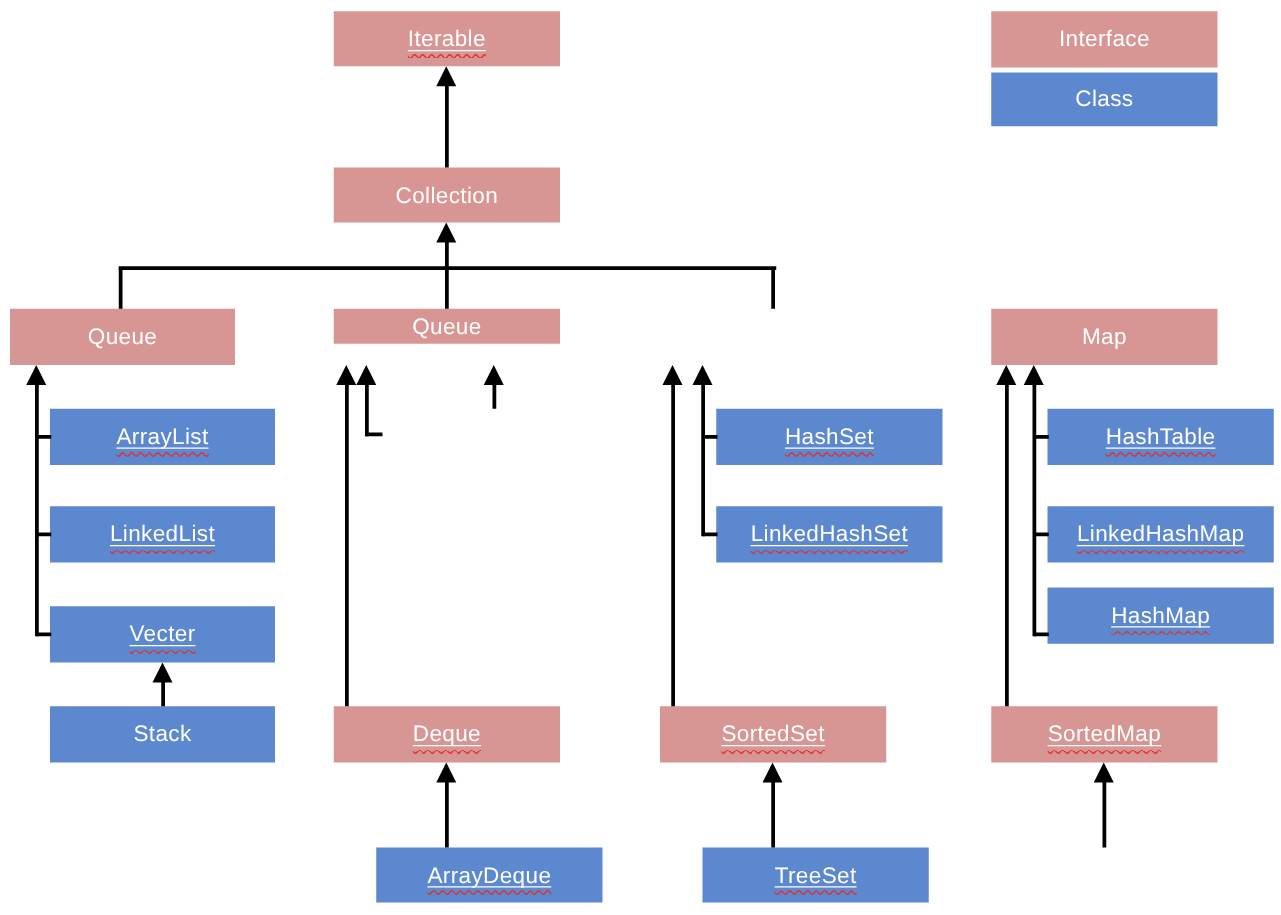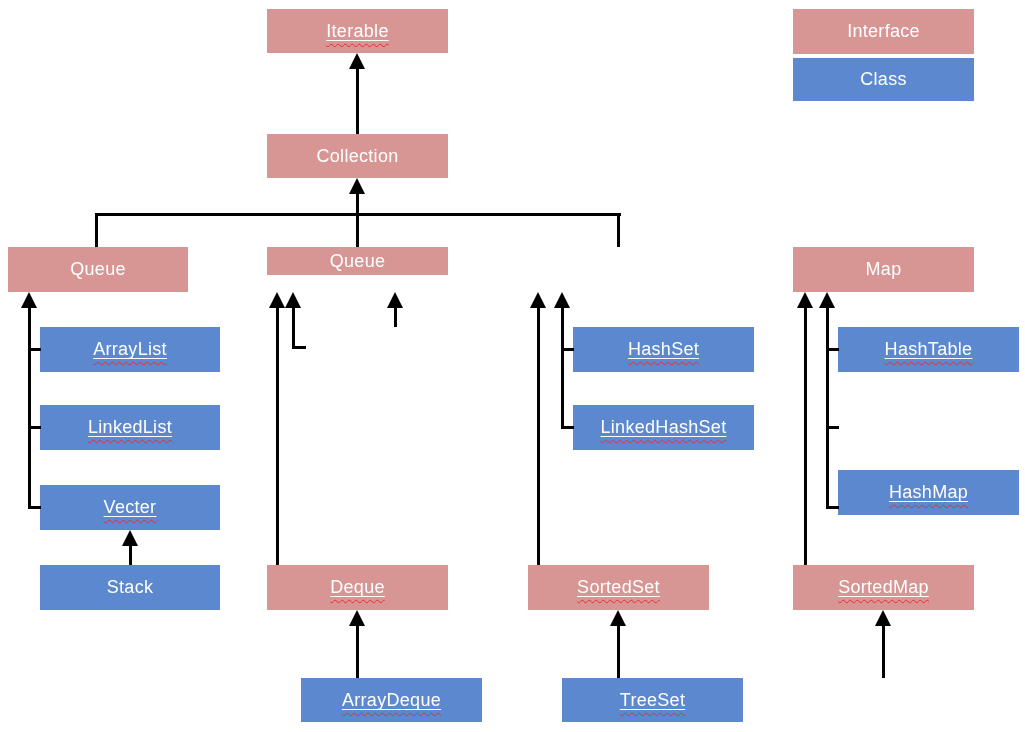--- a/index.html
+++ b/index.html
@@ -98,20 +98,23 @@
   </div>
   <div class="node class" style="left:573px;top:405px;width:181px;height:45px">
     <span class="sq"><span class="u">LinkedHashSet</span></span>
   </div>
   <div class="node class" style="left:562px;top:678px;width:181px;height:44px">
     <span class="sq"><span class="u">TreeSet</span></span>
   </div>
   <div class="node class" style="left:838px;top:327px;width:181px;height:45px">
     <span class="sq"><span class="u">HashTable</span></span>
   </div>
+  <div class="node class" style="left:838px;top:405px;width:181px;height:45px">
+    <span class="sq"><span class="u">LinkedHashMap</span></span>
+  </div>
   <div class="node class" style="left:838px;top:470px;width:181px;height:45px">
     <span class="sq"><span class="u">HashMap</span></span>
   </div>
 
   <div>
     <div class="ah" style="left:349px;top:53px"></div>
     <div class="v" style="left:356px;top:64px;height:70px"></div>
   </div>
 
   <div>

